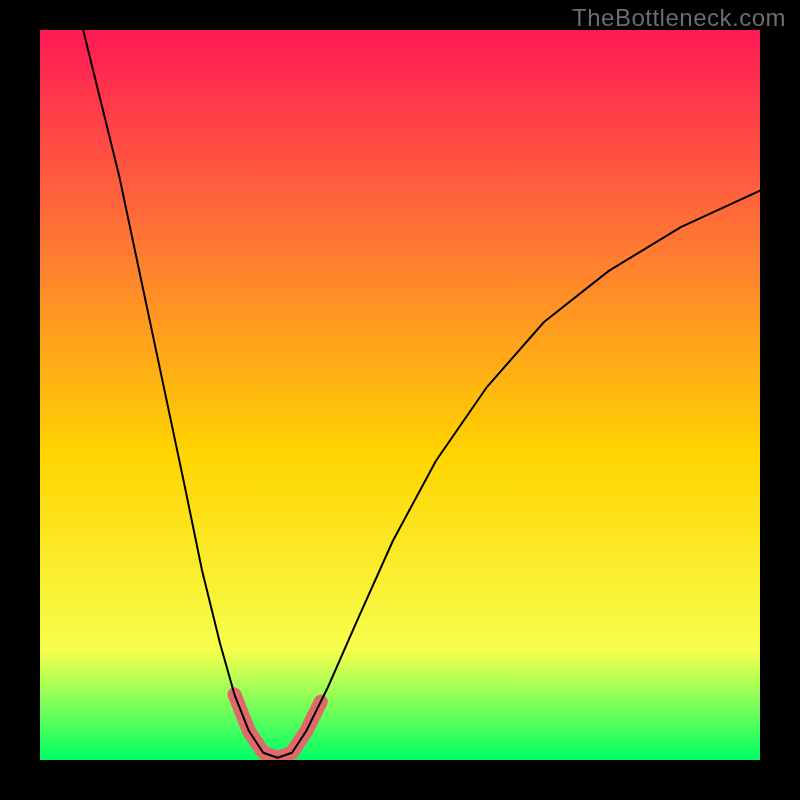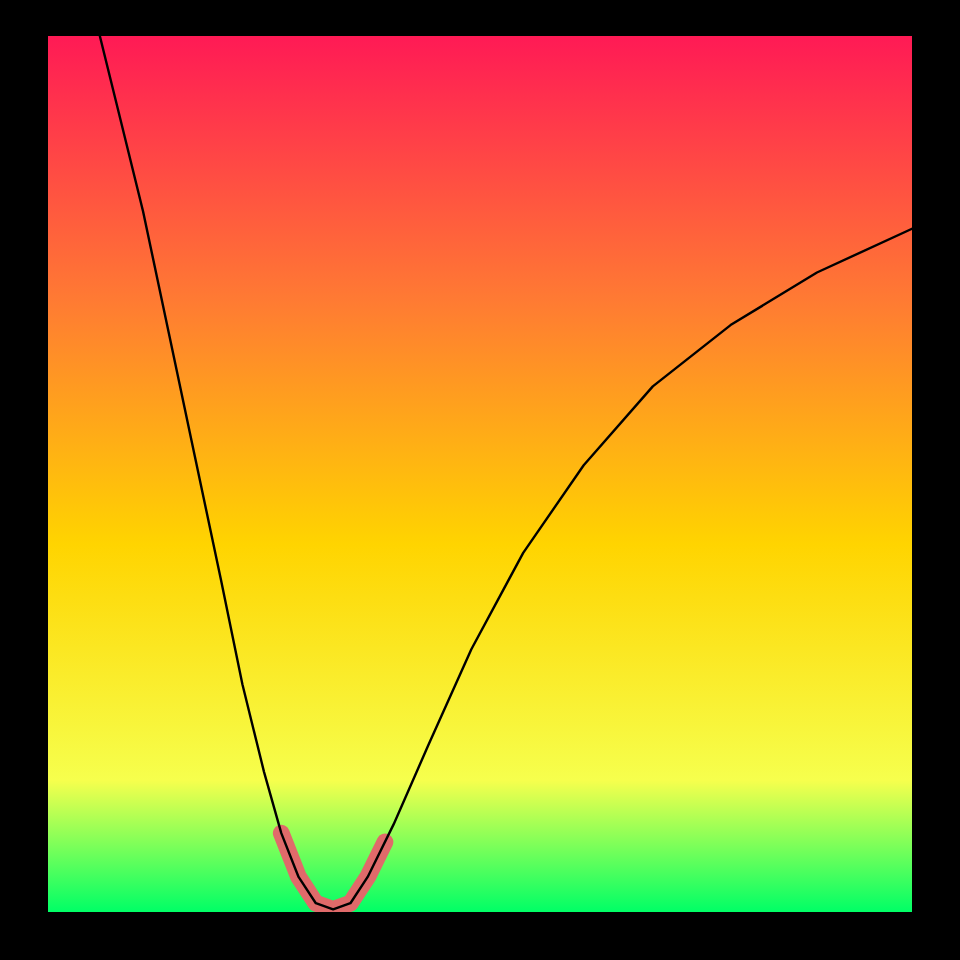--- a/index.html
+++ b/index.html
@@ -36,20 +36,21 @@
     height: 730px;
   }
   .plot svg {
     display: block;
   }
 </style>
 </head>
 <body>
 
 <div class="frame">
+  <div class="watermark">TheBottleneck.com</div>
   <div class="plot">
     <svg id="chart-svg" width="720" height="730" viewBox="0 0 720 730">
       <defs>
         <linearGradient id="bg-grad" x1="0" y1="0" x2="0" y2="1">
           <stop id="g0" offset="0%" stop-color="#ff1a55"></stop>
           <stop id="g1" offset="30%" stop-color="#ff7a33"></stop>
           <stop id="g2" offset="58%" stop-color="#ffd400"></stop>
           <stop id="g3" offset="85%" stop-color="#f6ff4d"></stop>
           <stop id="g4" offset="100%" stop-color="#00ff66"></stop>
         </linearGradient>

